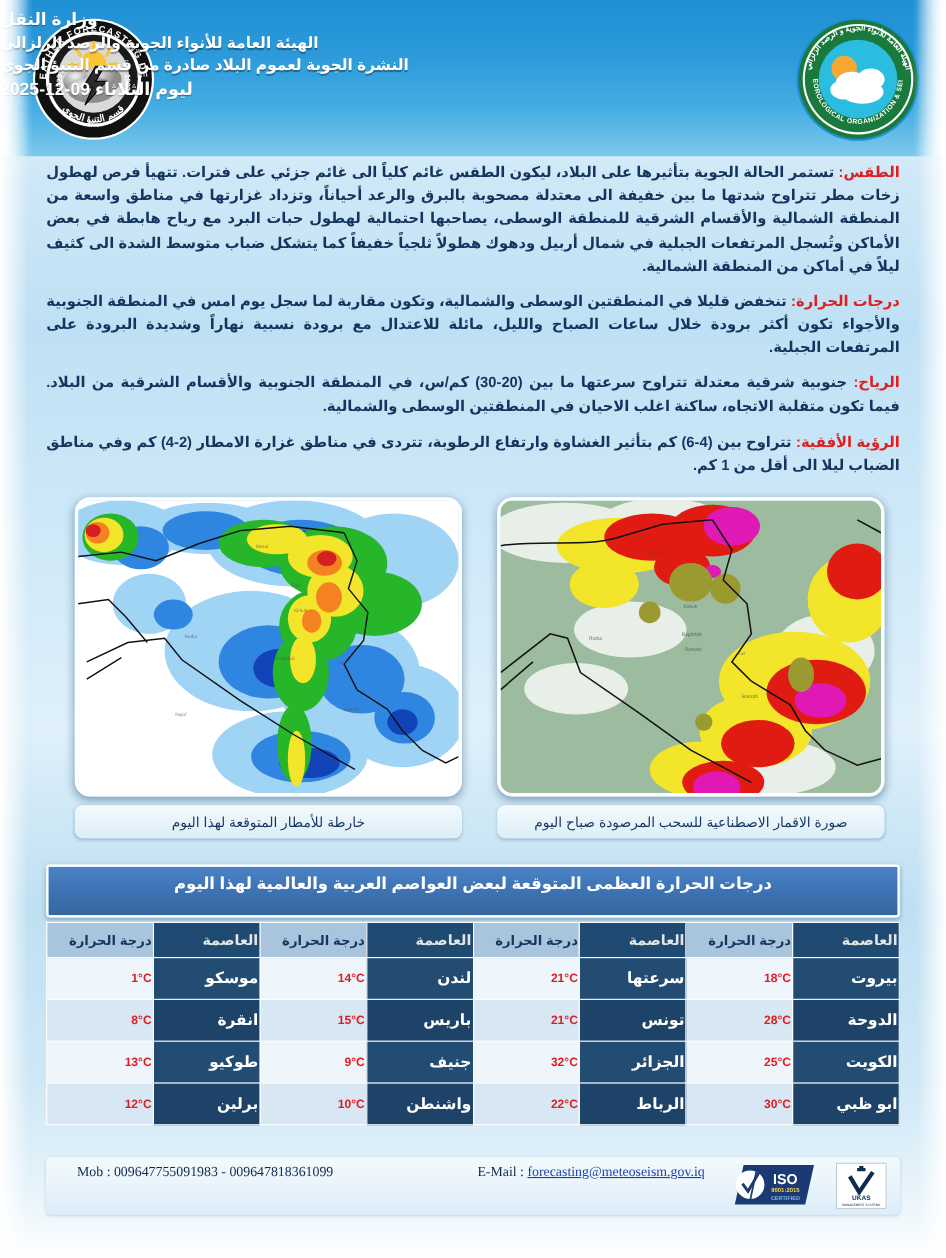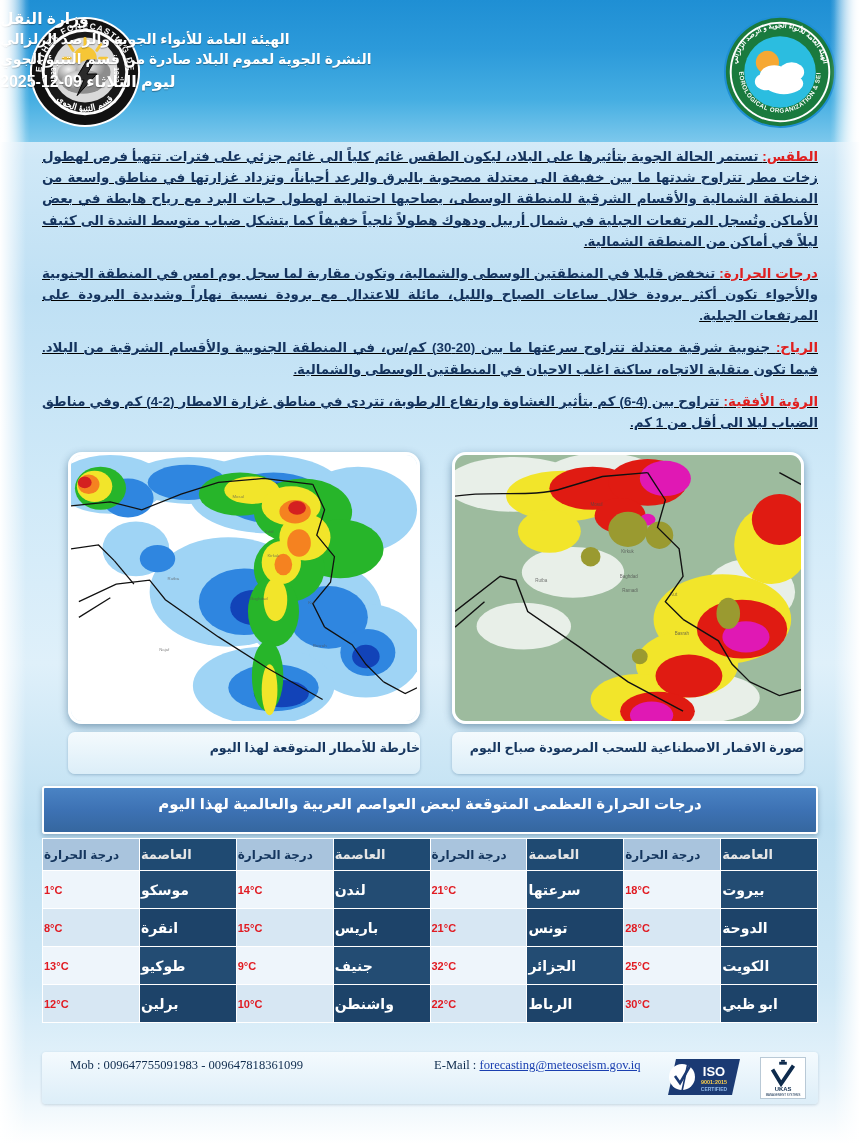--- a/index.html
+++ b/index.html
@@ -50,44 +50,44 @@
   .t2{font-size:14px;}
   .t3{font-size:14px;}
   .t4{font-size:16px;margin-top:1px;}
 
   .logo-left{position:absolute;left:26px;top:12px;width:118px;height:120px;}
   .logo-right{position:absolute;right:22px;top:14px;width:116px;height:116px;}
 
   
   .bulletins{
     position:absolute;left:42px;top:146px;width:776px;
-    text-align:justify;direction:rtl;text-decoration:underline;
+    text-align:justify;direction:rtl;
   }
   .bulletin{margin-bottom:11px;}
   .bulletin p{
     margin:0;font-size:13.4px;line-height:1.58;font-weight:bold;
     color:#15345e;text-align:justify;
   }
   .lbl{color:#e02020;font-weight:bold;}
 
   
   .maps{position:absolute;left:0;top:452px;width:860px;height:276px;}
   .map-card{
     position:absolute;top:0;width:352px;height:272px;border-radius:14px;
     overflow:hidden;box-shadow:0 3px 9px rgba(10,60,100,.45);
     border:3px solid #ffffff;box-sizing:border-box;
   }
   .map-right{right:56px;}
   .map-left{left:68px;}
   .map-inner{position:absolute;inset:0;overflow:hidden;}
   .caption-row{position:absolute;left:0;top:732px;width:860px;height:36px;}
   .caption{
-    position:absolute;top:0;height:42px;line-height:32px;
+    position:absolute;top:0;height:30px;line-height:32px;
     background:linear-gradient(180deg,#f4fafd 0%,#dceef8 100%);
-    border-radius:7px;text-align:right;font-size:12.6px;font-weight:bold;
+    border-radius:7px;text-align:center;font-size:12.6px;font-weight:normal;
     color:#16365f;box-shadow:0 1px 3px rgba(20,70,110,.28);
   }
   .cap-right{right:56px;width:352px;}
   .cap-left{left:68px;width:352px;}
 
   
   .banner{
     position:absolute;left:42px;top:786px;width:776px;height:48px;
     background:linear-gradient(180deg,#4a83c4 0%,#3d72b4 50%,#35679f 100%);
     border:2px solid #ffffff;border-radius:3px;box-sizing:border-box;
@@ -95,21 +95,21 @@
     line-height:32px;text-align:center;
     box-shadow:0 2px 5px rgba(20,60,100,.35);
   }
 
   
   .temp-table{
     position:absolute;left:42px;top:838px;width:776px;
     border-collapse:collapse;table-layout:fixed;
   }
   .temp-table td{
-    border:1px solid #ffffff;text-align:left;
+    border:1px solid #ffffff;text-align:right;
     font-weight:bold;box-sizing:border-box;
   }
   .th-city{
     background:#1f4a72;color:#e5e5e5;font-size:13px;height:32px;
   }
   .th-temp{
     background:#a9c4dd;color:#15365e;font-size:12px;height:32px;
   }
   .cell-city{
     background:#234c73;color:#ffffff;font-size:14px;height:38px;

